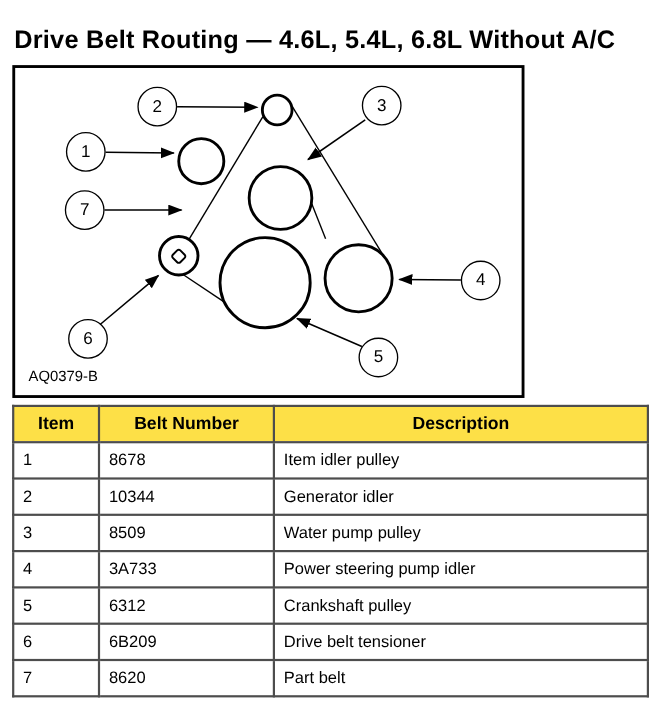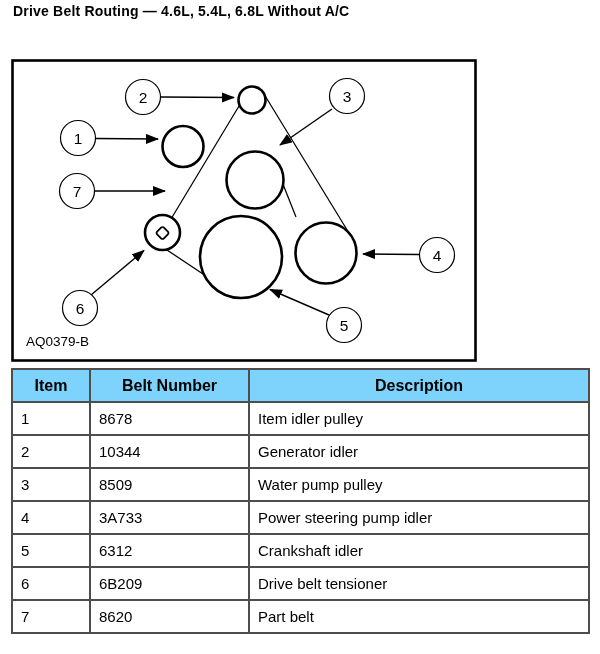--- a/index.html
+++ b/index.html
@@ -4,42 +4,42 @@
 <style>
   html,body{margin:0;padding:0;background:#fff;}
   body{
     position:relative;
     width:600px;height:654px;
     overflow:hidden;
     font-family:"Liberation Sans", sans-serif;
     color:#000;
   }
   .page-title{
-    position:absolute;left:13px;top:3px;margin:0;
-    font-size:14px;font-weight:bold;letter-spacing:.2px;
+    position:absolute;left:13px;top:23px;margin:0;
+    font-size:23px;font-weight:bold;letter-spacing:.2px;
     white-space:nowrap;
   }
   .diagram-svg{
     position:absolute;left:0;top:0;
   }
   .parts-table{
     position:absolute;left:11px;top:368px;
     width:577px;
     border-collapse:collapse;table-layout:fixed;
     font-size:15px;
   }
   .parts-table th,.parts-table td{
     border:2px solid #4d4d4d;
     height:31px;
     padding:0;
     overflow:hidden;white-space:nowrap;
   }
   .parts-table th{
     font-size:16px;font-weight:bold;text-align:center;
-    background:#7dd3fc;
+    background:#fde047;
   }
   .parts-table td{
     text-align:left;padding-left:8px;
     background:#fff;
   }
   .col-item{width:78px;}
   .col-part{width:159px;}
   .col-desc{width:340px;}
   svg text{font-family:"Liberation Sans", sans-serif;}
   .callout-num{font-size:15.5px;fill:#000;}
@@ -150,21 +150,21 @@
       <td>Water pump pulley</td>
     </tr>
     <tr>
       <td>4</td>
       <td>3A733</td>
       <td>Power steering pump idler</td>
     </tr>
     <tr>
       <td>5</td>
       <td>6312</td>
-      <td>Crankshaft idler</td>
+      <td>Crankshaft pulley</td>
     </tr>
     <tr>
       <td>6</td>
       <td>6B209</td>
       <td>Drive belt tensioner</td>
     </tr>
     <tr>
       <td>7</td>
       <td>8620</td>
       <td>Part belt</td>

